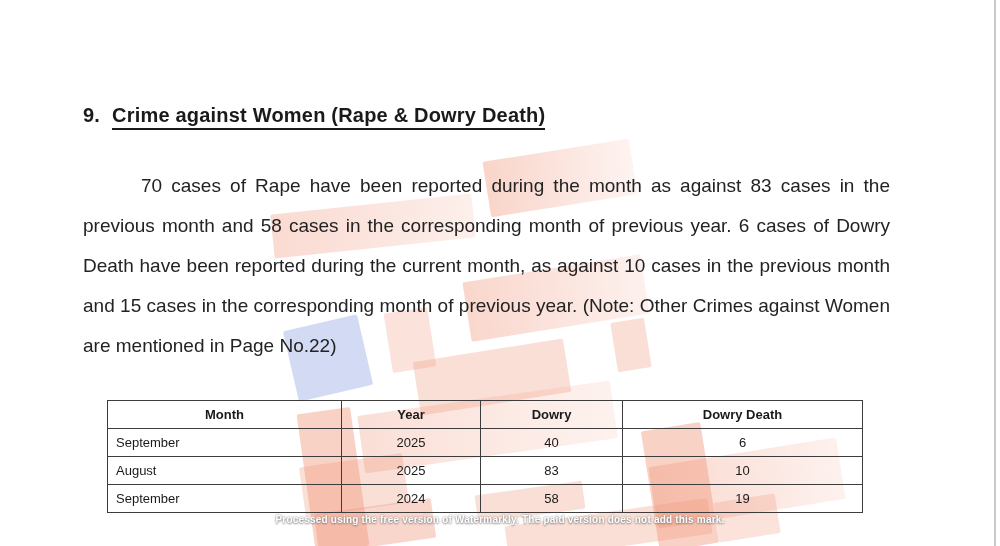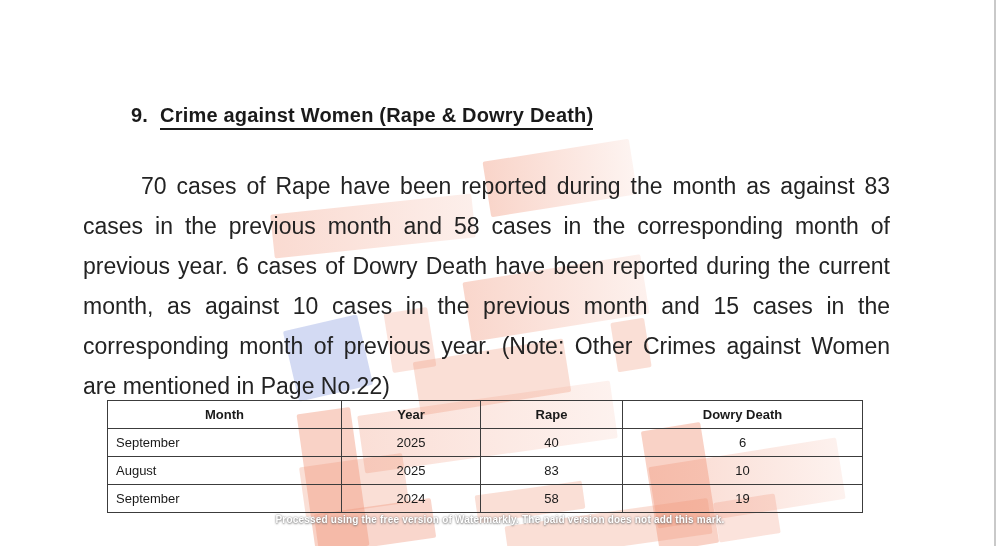--- a/index.html
+++ b/index.html
@@ -35,36 +35,35 @@
   }
   .doc-heading {
     position: absolute;
     left: 83px;
     top: 104px;
     font-size: 20px;
     font-weight: bold;
     color: #1a1a1a;
     letter-spacing: 0.2px;
     white-space: nowrap;
-    margin-left: 48px;
   }
   .doc-heading .h-num {
     margin-right: 12px;
   }
   .doc-heading .h-title {
     border-bottom: 2px solid #1a1a1a;
     padding-bottom: 2px;
   }
   .doc-paragraph {
     position: absolute;
     left: 83px;
     top: 166px;
     width: 807px;
     margin: 0;
-    font-size: 23px;
+    font-size: 19px;
     line-height: 40px;
     text-align: justify;
     text-indent: 58px;
     color: #232323;
   }
   .doc-table {
     position: absolute;
     left: 107px;
     top: 400px;
     width: 755px;
@@ -154,21 +153,21 @@
       <colgroup>
         <col class="col-month">
           <col class="col-year">
           <col class="col-rape">
           <col class="col-dowry">
       </colgroup>
       <thead>
         <tr>
           <th>Month</th>
           <th>Year</th>
-          <th>Rape</th>
+          <th>Dowry</th>
           <th>Dowry Death</th>
         </tr>
       </thead>
       <tbody>
         <tr>
           <td class="cell-month">September</td>
           <td class="cell-num">2025</td>
           <td class="cell-num">40</td>
           <td class="cell-num">6</td>
         </tr>

